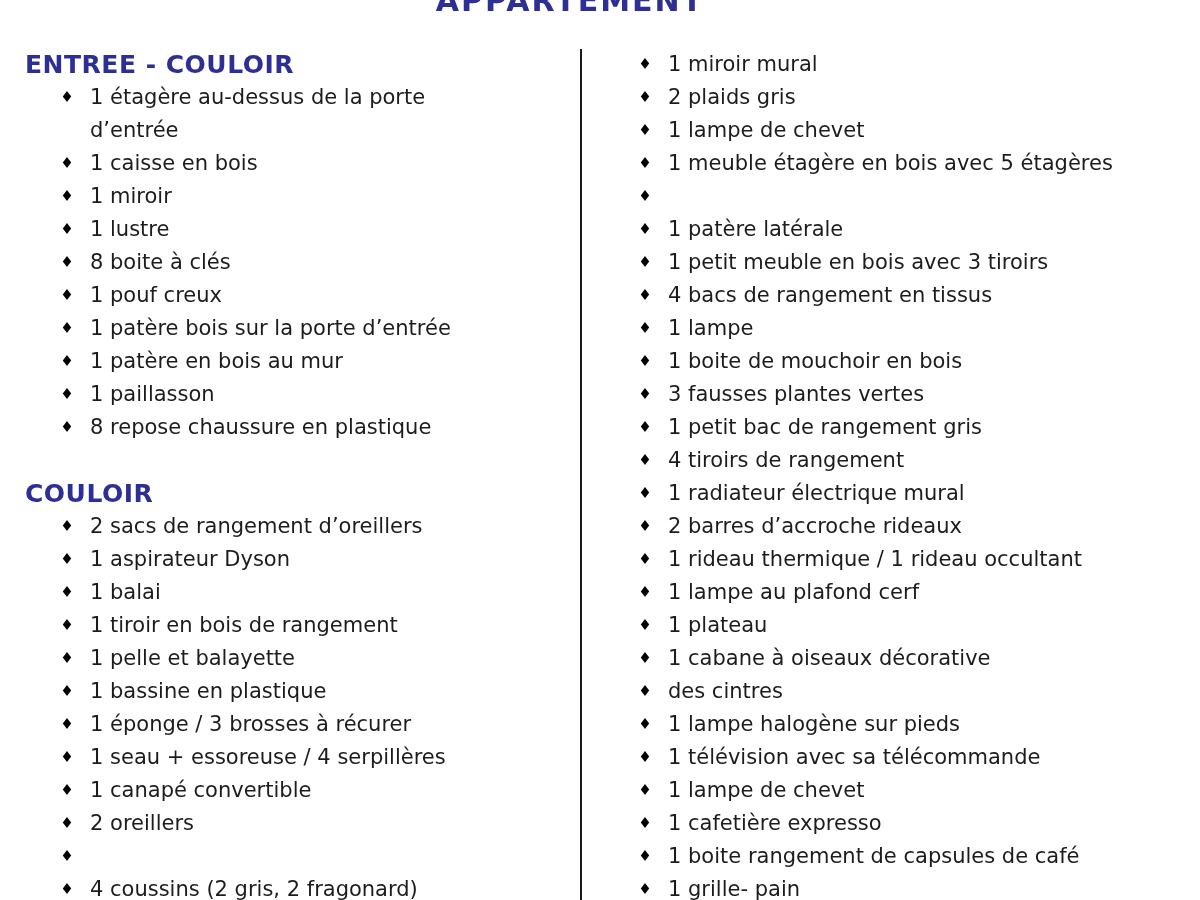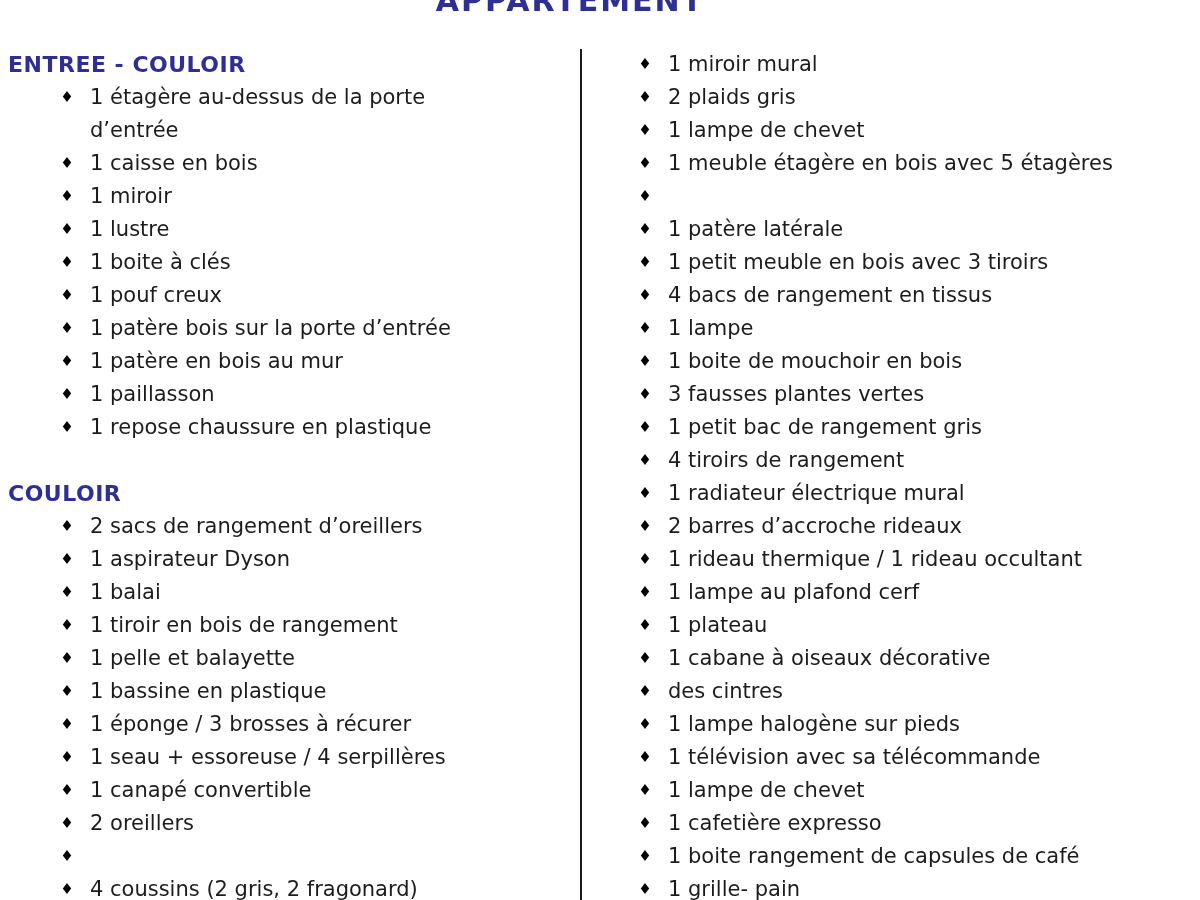--- a/index.html
+++ b/index.html
@@ -43,26 +43,26 @@
   }
   .col-left {
     left: 0;
     width: 578px;
   }
   .col-right {
     left: 620px;
     width: 580px;
   }
   .section-heading {
-    font-size: 22px;
+    font-size: 25px;
     line-height: 33px;
     height: 33px;
     font-weight: bold;
     color: #2d2f94;
-    padding-left: 8px;
+    padding-left: 25px;
     letter-spacing: 0.5px;
     white-space: nowrap;
   }
   .section-gap {
     margin-top: 33px;
   }
   .item {
     display: flex;
     align-items: flex-start;
     font-size: 21px;
@@ -105,41 +105,41 @@
       <div class="item">
         <span class="bullet">♦</span>
         <span class="item-text">1 miroir</span>
       </div>
       <div class="item">
         <span class="bullet">♦</span>
         <span class="item-text">1 lustre</span>
       </div>
       <div class="item">
         <span class="bullet">♦</span>
-        <span class="item-text">1 boite à clés</span>
+        <span class="item-text">8 boite à clés</span>
       </div>
       <div class="item">
         <span class="bullet">♦</span>
         <span class="item-text">1 pouf creux</span>
       </div>
       <div class="item">
         <span class="bullet">♦</span>
         <span class="item-text">1 patère bois sur la porte d’entrée</span>
       </div>
       <div class="item">
         <span class="bullet">♦</span>
         <span class="item-text">1 patère en bois au mur</span>
       </div>
       <div class="item">
         <span class="bullet">♦</span>
         <span class="item-text">1 paillasson</span>
       </div>
       <div class="item">
         <span class="bullet">♦</span>
-        <span class="item-text">1 repose chaussure en plastique</span>
+        <span class="item-text">8 repose chaussure en plastique</span>
       </div>
       <div class="section-heading section-gap">COULOIR</div>
       <div class="item">
         <span class="bullet">♦</span>
         <span class="item-text">2 sacs de rangement d’oreillers</span>
       </div>
       <div class="item">
         <span class="bullet">♦</span>
         <span class="item-text">1 aspirateur Dyson</span>
       </div>

